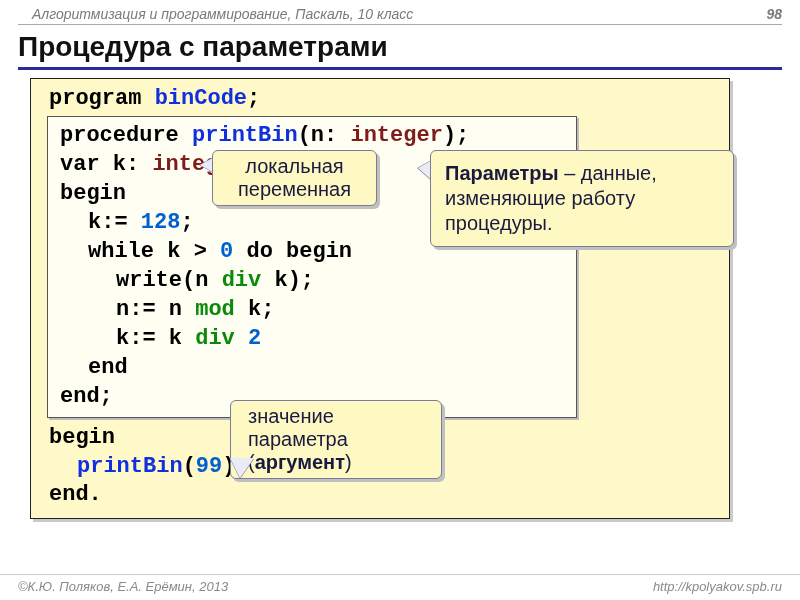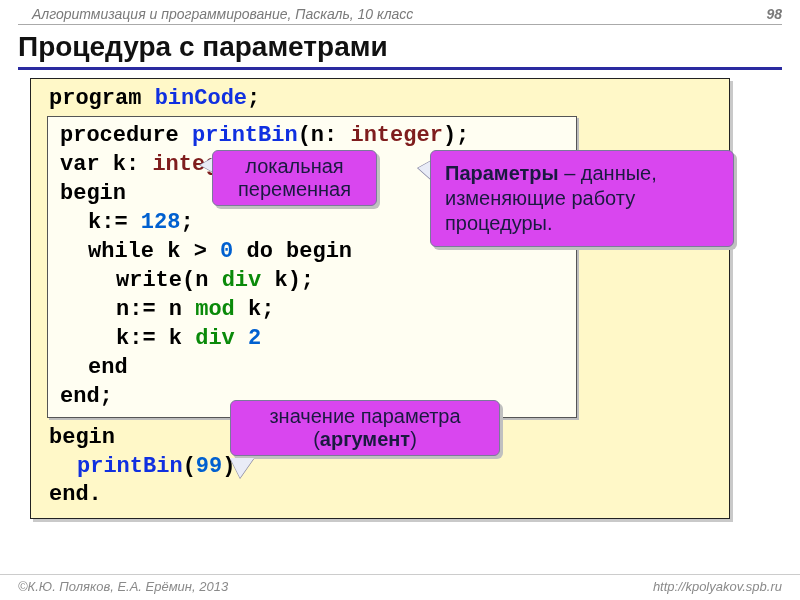--- a/index.html
+++ b/index.html
@@ -60,36 +60,36 @@
     line-height: 1.32;
   }
   .kw   { color: #000; }
   .id   { color: #1030e0; }
   .ty   { color: #7f1d1d; }
   .num  { color: #0060d0; }
   .op   { color: #0a8a0a; }
 
   .callout {
     position: absolute;
-    background: #d946ef;
+    background: #fef9c3;
     border: 1px solid #7a7a9a;
     box-shadow: 3px 3px 0 #c0c0c0;
     border-radius: 6px;
     font-family: Arial, Helvetica, sans-serif;
     font-weight: normal;
     font-size: 20px;
     color: #1a1a40;
     padding: 6px 14px;
     text-align: left;
   }
   .callout b { color: #1a1a40; font-weight: bold; }
 
   .co1 { left: 212px; top: 150px; width: 165px; padding:4px 8px; text-align:center;}
   .co2 { left: 430px; top: 150px; width: 304px; padding:10px 14px; line-height:1.25;}
-  .co3 { left: 230px; top: 400px; width: 270px; padding:4px 4px; text-align:center;}
+  .co3 { left: 230px; top: 400px; width: 212px; padding:4px 17px; text-align:left;}
 
   
   .ptr {
     position: absolute;
     width: 0; height: 0;
   }
   .ptr1 {
     left: 200px; top: 155px;
     border-top: 10px solid transparent;
     border-bottom: 10px solid transparent;

